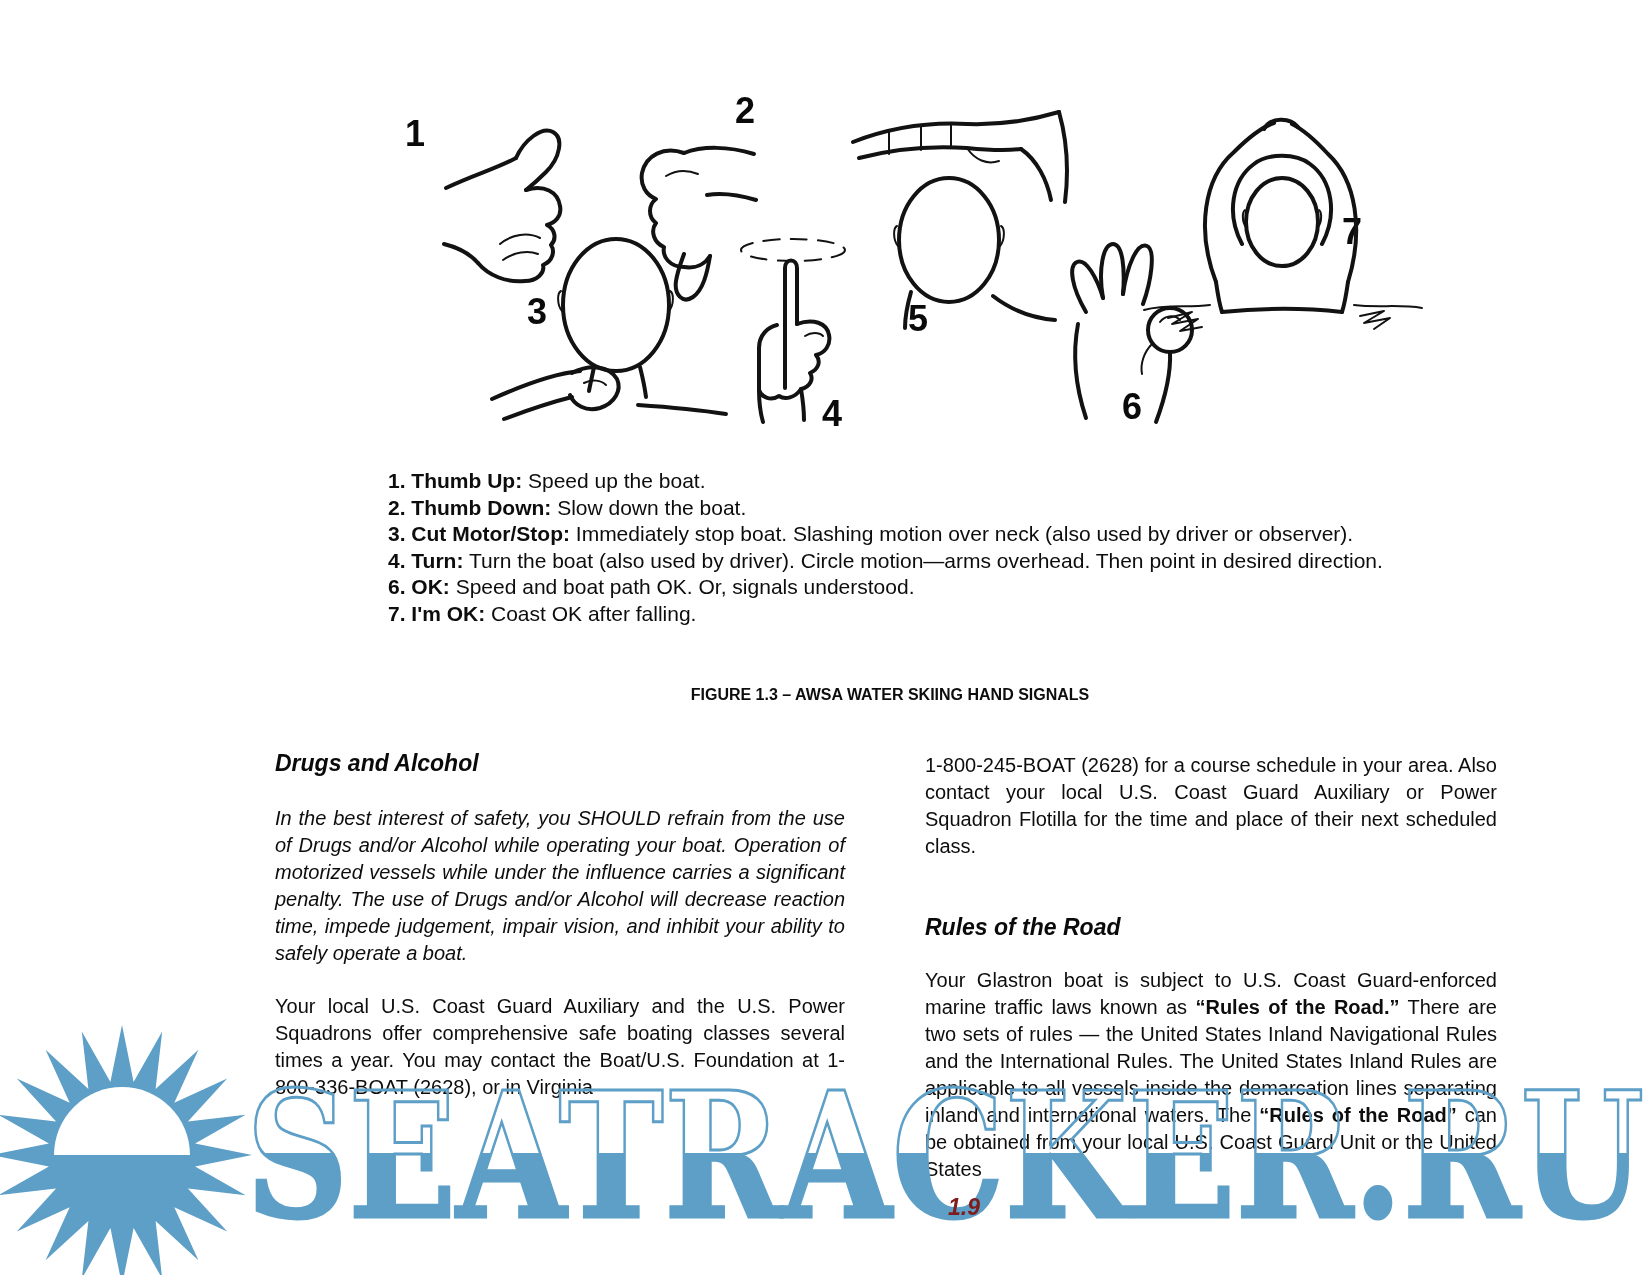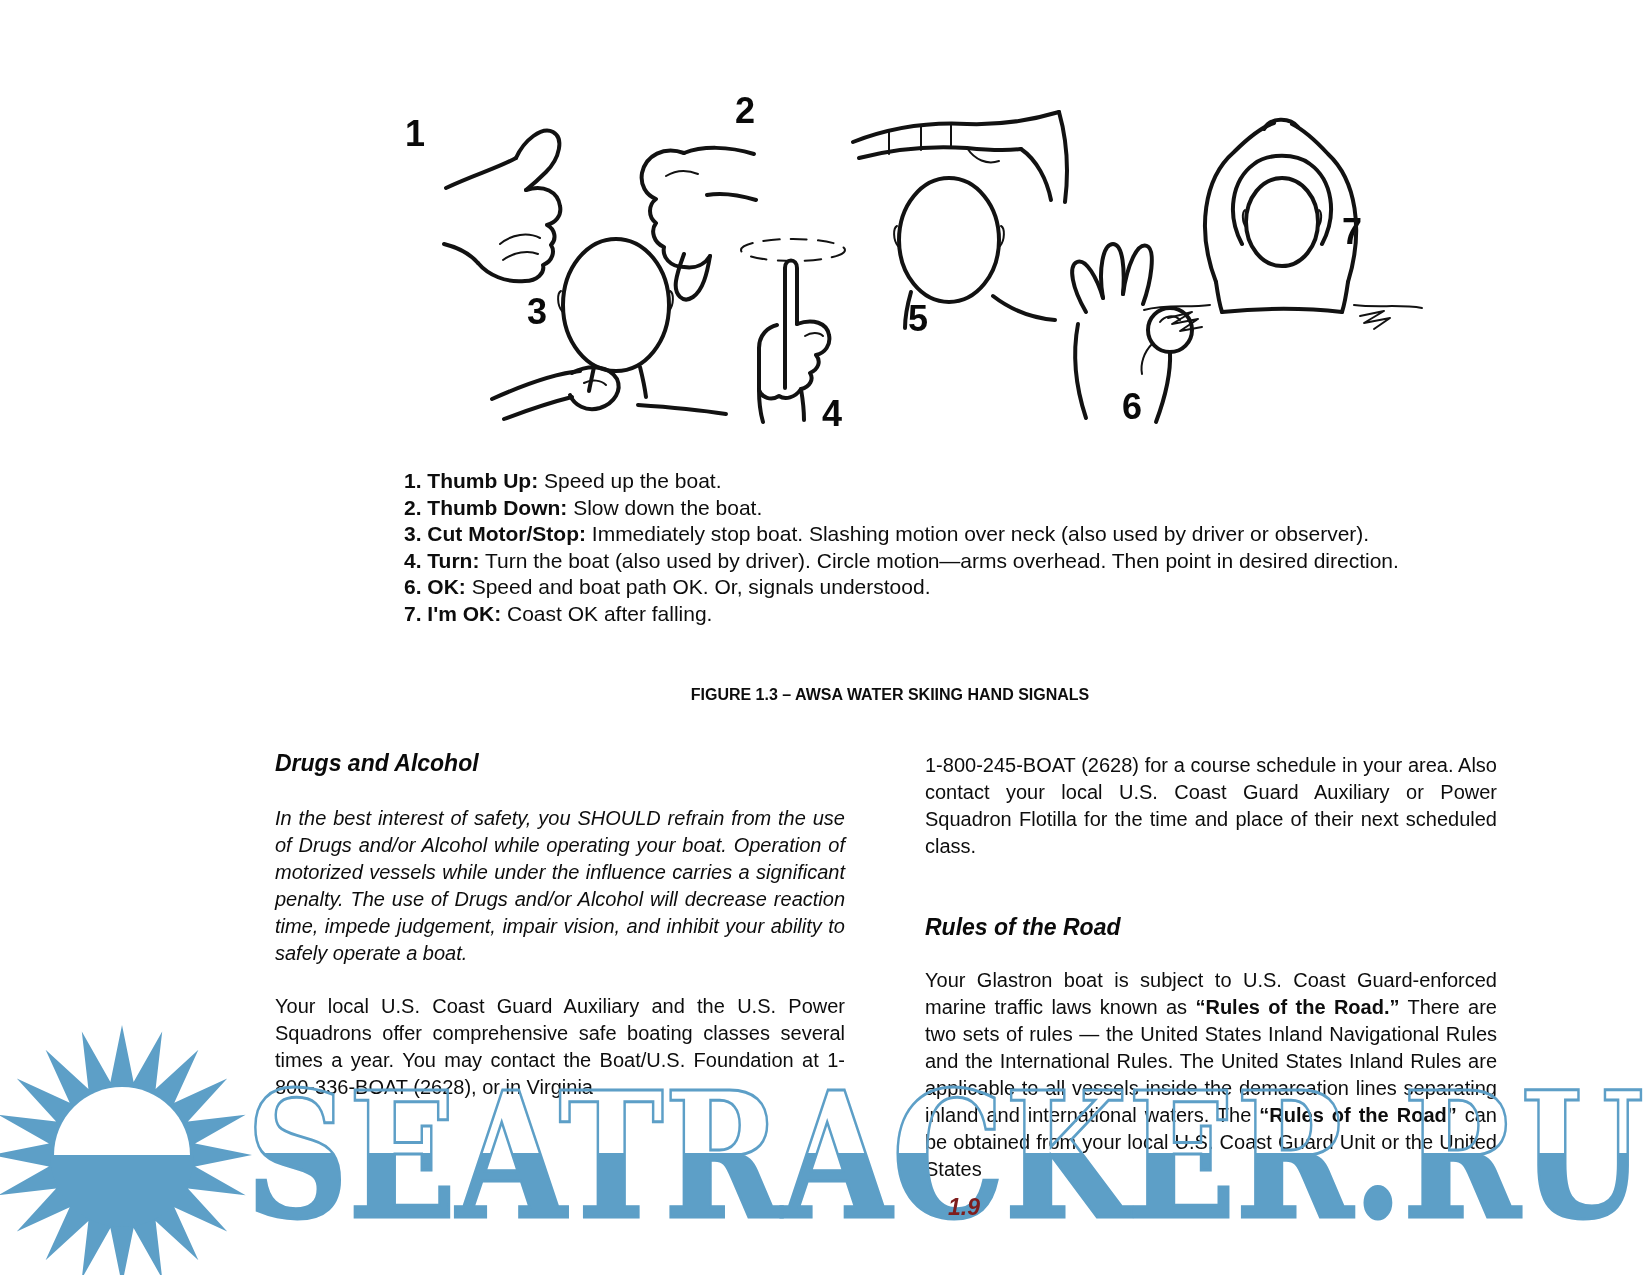--- a/index.html
+++ b/index.html
@@ -4,21 +4,21 @@
 <style>
   html,body{margin:0;padding:0;}
   body{
     width:1650px;height:1275px;position:relative;background:#ffffff;overflow:hidden;
     font-family:"Liberation Sans", sans-serif;color:#0d0d0d;
   }
   .abs{position:absolute;}
   
   .fignum{font-weight:bold;font-size:36px;color:#0a0a0a;}
   
-  #signal-list{left:404px;top:468px;width:1010px;font-size:21px;line-height:26.5px;}
+  #signal-list{left:388px;top:468px;width:1010px;font-size:21px;line-height:26.5px;}
   .sig-label{font-weight:bold;}
   
   #figure-caption{left:380px;top:686px;width:1020px;text-align:center;
     font-weight:bold;font-size:16px;}
   
   .col{width:570px;text-align:justify;font-size:20px;line-height:27px;}
   .col h3{font-weight:bold;font-style:italic;font-size:23px;margin:0;color:#0a0a0a;}
   .b{font-weight:bold;}
   
   svg.draw path, svg.draw ellipse, svg.draw circle, svg.draw line{

